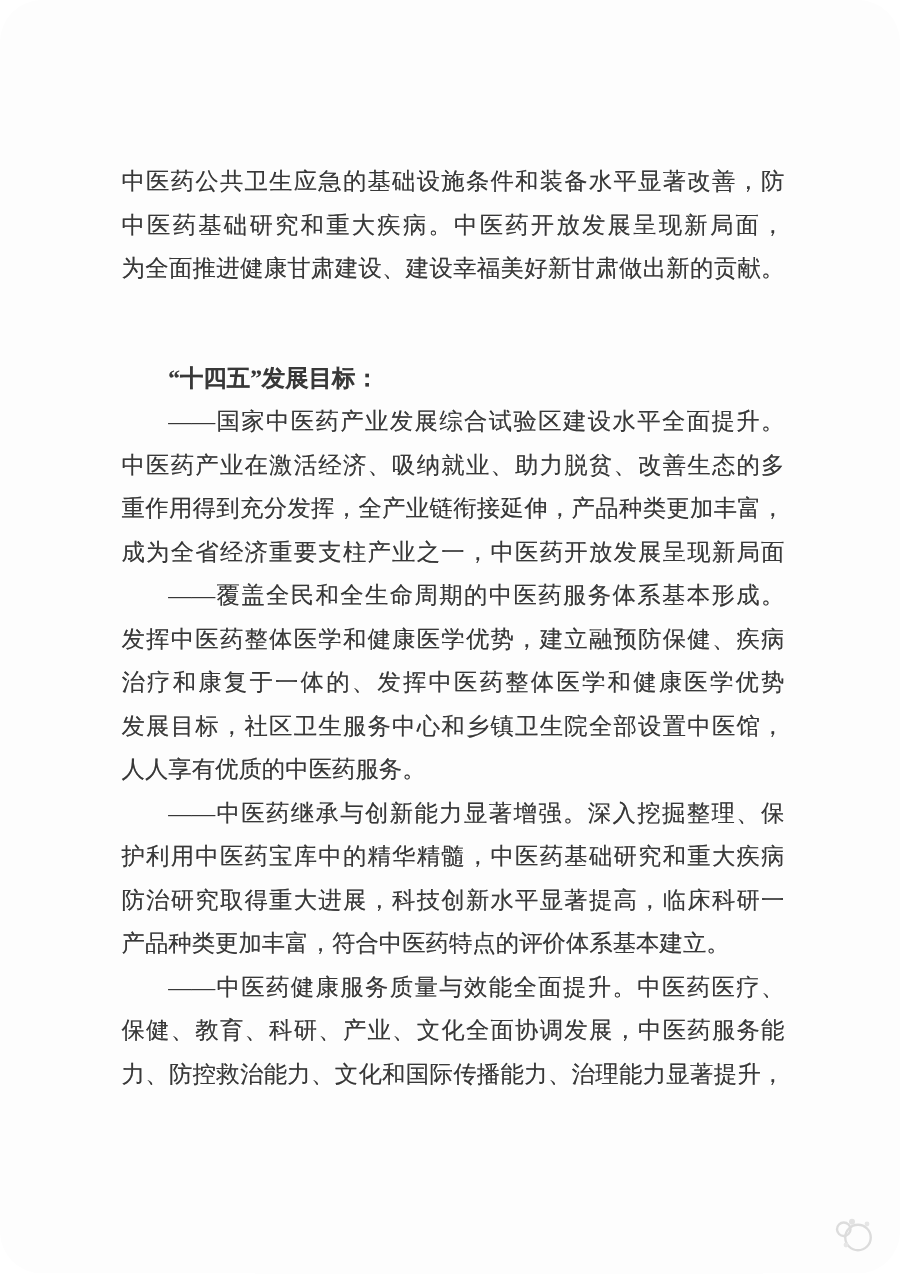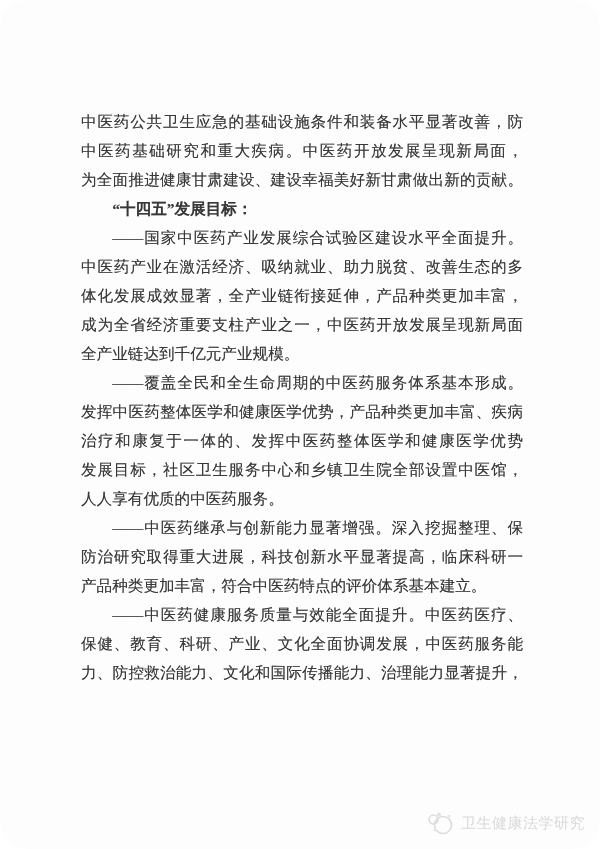--- a/index.html
+++ b/index.html
@@ -20,21 +20,21 @@
     position: absolute;
     left: 81px;
     top: 107px;
     width: 442px;
     color: #383838;
     font-size: 15.6px;
     line-height: 29px;
     text-shadow: 0 0 0.4px rgba(70,70,70,0.55);
   }
   .para { margin: 0; }
-  .para.heading { font-weight: bold; }
+  .para.heading { font-weight: bold; margin-top: 44px; }
   .line {
     text-align: justify;
     text-justify: inter-character;
   }
   .line.fill { text-align-last: justify; }
   .line.indent { text-indent: 2em; }
   .watermark {
     position: absolute;
     right: 15px;
     bottom: 13px;
@@ -58,47 +58,46 @@
         <div class="line fill">中医药公共卫生应急的基础设施条件和装备水平显著改善，防</div>
         <div class="line fill">中医药基础研究和重大疾病。中医药开放发展呈现新局面，</div>
         <div class="line fill">为全面推进健康甘肃建设、建设幸福美好新甘肃做出新的贡献。</div>
       </div>
       <div class="para heading">
         <div class="line indent">“十四五”发展目标：</div>
       </div>
       <div class="para body">
         <div class="line fill indent">——国家中医药产业发展综合试验区建设水平全面提升。</div>
         <div class="line fill">中医药产业在激活经济、吸纳就业、助力脱贫、改善生态的多</div>
-        <div class="line fill">体化发展成效显著，全产业链衔接延伸，产品种类更加丰富，</div>
+        <div class="line fill">重作用得到充分发挥，全产业链衔接延伸，产品种类更加丰富，</div>
         <div class="line fill">成为全省经济重要支柱产业之一，中医药开放发展呈现新局面</div>
-        <div class="line">全产业链达到千亿元产业规模。</div>
       </div>
       <div class="para body">
         <div class="line fill indent">——覆盖全民和全生命周期的中医药服务体系基本形成。</div>
-        <div class="line fill">发挥中医药整体医学和健康医学优势，产品种类更加丰富、疾病</div>
+        <div class="line fill">发挥中医药整体医学和健康医学优势，建立融预防保健、疾病</div>
         <div class="line fill">治疗和康复于一体的、发挥中医药整体医学和健康医学优势</div>
         <div class="line fill">发展目标，社区卫生服务中心和乡镇卫生院全部设置中医馆，</div>
         <div class="line">人人享有优质的中医药服务。</div>
       </div>
       <div class="para body">
         <div class="line fill indent">——中医药继承与创新能力显著增强。深入挖掘整理、保</div>
+        <div class="line fill">护利用中医药宝库中的精华精髓，中医药基础研究和重大疾病</div>
         <div class="line fill">防治研究取得重大进展，科技创新水平显著提高，临床科研一</div>
         <div class="line">产品种类更加丰富，符合中医药特点的评价体系基本建立。</div>
       </div>
       <div class="para body">
         <div class="line fill indent">——中医药健康服务质量与效能全面提升。中医药医疗、</div>
         <div class="line fill">保健、教育、科研、产业、文化全面协调发展，中医药服务能</div>
         <div class="line fill">力、防控救治能力、文化和国际传播能力、治理能力显著提升，</div>
       </div>
     </div>
 
   <div class="watermark" style="color: rgb(217, 217, 217);">
     <svg class="wm-icon" width="30" height="26" viewBox="0 0 30 26" fill="none" xmlns="http://www.w3.org/2000/svg">
       <circle cx="17" cy="15" r="8.5" stroke="#dcdcdc" stroke-width="1.6"></circle>
       <circle cx="7.5" cy="9.5" r="4.5" stroke="#dcdcdc" stroke-width="1.6"></circle>
       <circle cx="13" cy="4.5" r="2" fill="#e2e2e2"></circle>
       <circle cx="23" cy="6" r="1.6" fill="#e6e6e6"></circle>
       <circle cx="9" cy="20" r="1.6" fill="#e6e6e6"></circle>
     </svg>
-    <span class="wm-text">卫生健康法学研究</span>
   </div>
 
 </div>
 
 </body></html>

